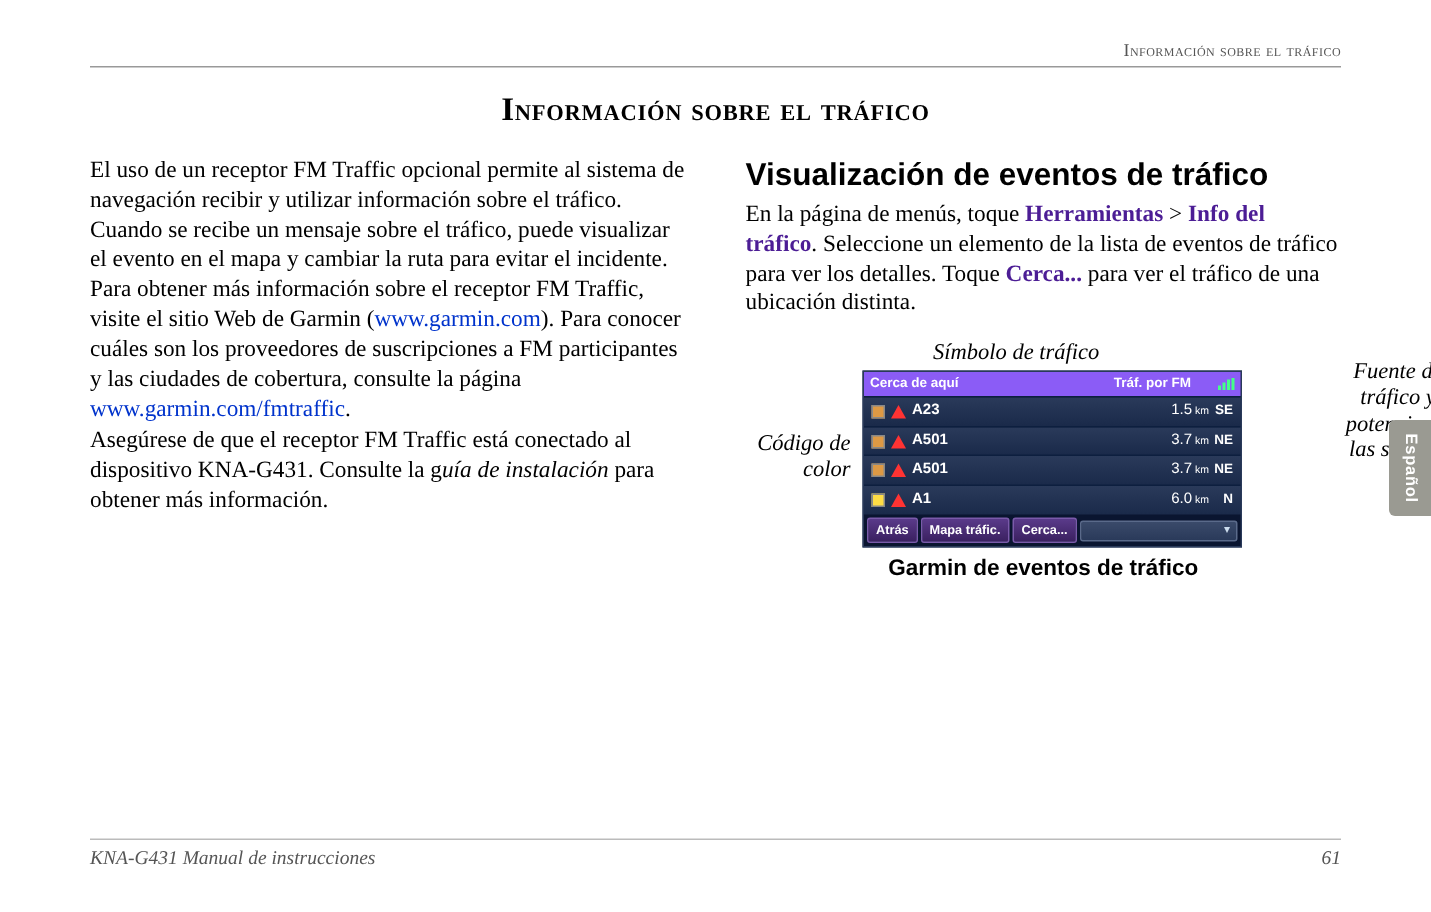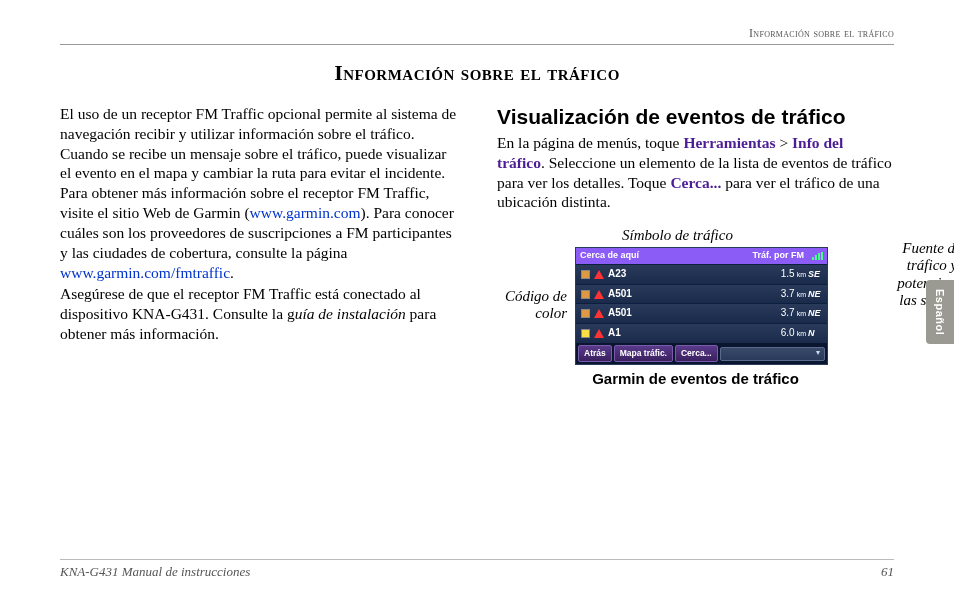--- a/index.html
+++ b/index.html
@@ -117,21 +117,21 @@
     color: #fff;
   }
   .dev-titlebar {
     display: flex;
     justify-content: space-between;
     background: #8b5cf6;
     padding: 2px 4px;
     font-size: 9px;
     font-weight: bold;
   }
-  .dev-titlebar .right { display:flex; align-items:center; gap:8px; }
+  .dev-titlebar .right { display:flex; align-items:center; gap:18px; }
   .sigbar {
     display:inline-flex; align-items:flex-end; gap:1px; height:8px;
   }
   .sigbar span { width:2px; background:#4f8; display:inline-block; }
   .dev-row {
     display: flex;
     align-items: center;
     justify-content: space-between;
     padding: 3px 5px;
     border-top: 1px solid #0d1f3f;
@@ -142,21 +142,21 @@
   .tri {
     width: 0; height: 0;
     border-left: 5px solid transparent;
     border-right: 5px solid transparent;
     border-bottom: 9px solid #f33;
     position: relative;
   }
   .road { font-weight: bold; font-size: 10px; }
   .rright { display:flex; align-items:baseline; gap:2px; font-size:10px; }
   .unit { font-size:7px; }
-  .dir { font-weight:bold; width:14px; font-size:9px;font-style:italic; }
+  .dir { font-weight:bold; width:14px; text-align:right; font-size:9px; }
   .dev-buttons {
     display:flex;
     background:#0a1530;
     padding:2px;
     gap:2px;
     align-items:center;
   }
   .dbtn {
     background: linear-gradient(#5a3a8a,#3a2060);
     border:1px solid #7a5aaa;

